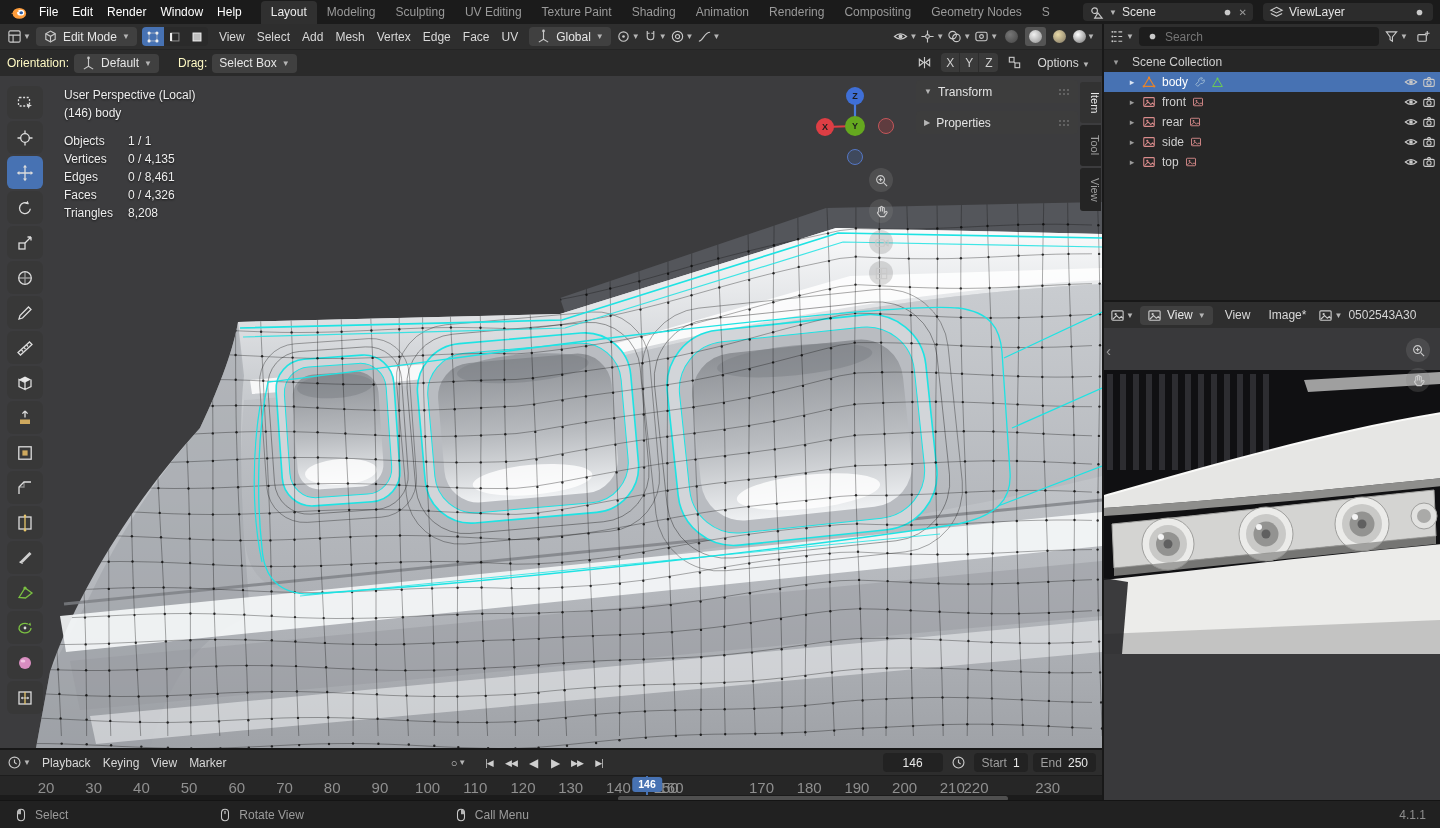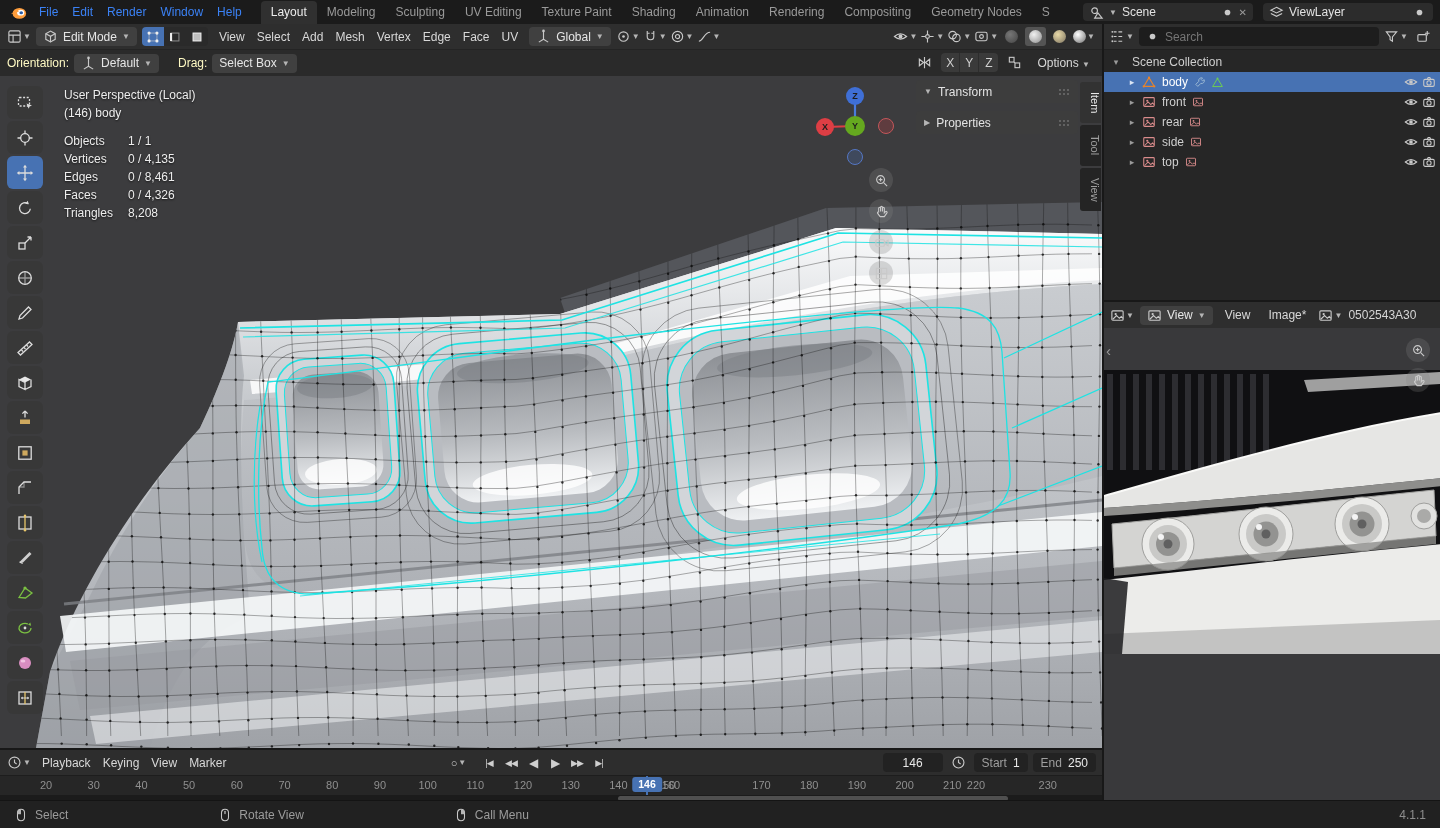--- a/index.html
+++ b/index.html
@@ -3,21 +3,21 @@
 <meta charset="utf-8">
 <style>
 *{margin:0;padding:0;box-sizing:border-box}
 html,body{background:#141414}
 #app{position:relative;width:1440px;height:828px;overflow:hidden;background:#1f1f1f;
   font-family:"Liberation Sans","DejaVu Sans",sans-serif;font-size:12px;color:#d2d2d2}
 svg{display:block}
 
 #topbar{position:absolute;left:0;top:0;width:1440px;height:24px;background:#1b1b1b;display:flex;align-items:center;padding:0 7px;z-index:40}
 #blender-logo{width:18px;height:15px;margin:0 5px 0 2px}
-.menu-item{padding:3px 7px;border-radius:3px;font-size:12px;color:#3b82f6;white-space:nowrap}
+.menu-item{padding:3px 7px;border-radius:3px;font-size:12px;color:#ffffff;white-space:nowrap}
 #tb-tabs{display:flex;align-items:flex-end;height:24px;margin-left:12px}
 .tab{padding:4px 10px 5px;font-size:12px;color:#9a9a9a;border-radius:4px 4px 0 0;white-space:nowrap}
 .tab.active{background:#303030;color:#ececec}
 #tb-right{margin-left:auto;display:flex;align-items:center;gap:10px}
 .pill{display:flex;align-items:center;gap:5px;background:#2c2c2c;border-radius:4px;height:18px;padding:0 6px;min-width:170px}
 .pill .val{color:#e2e2e2}
 .pill .tail{margin-left:auto;display:flex;gap:4px;align-items:center}
 .car{font-size:8px;color:#b5b5b5}
 .xglyph{color:#9a9a9a;font-size:10px}
 
@@ -61,21 +61,21 @@
 #tl-header{display:flex;align-items:center;gap:5px;height:25px;background:#2d2d2d;padding:0 7px;position:relative}
 .tl-center{position:absolute;left:448px;display:flex;align-items:center;gap:2px}
 .pb-btn{min-width:20px;height:19px;display:flex;align-items:center;justify-content:center;color:#cfcfcf;font-size:9px;letter-spacing:-1px;border-radius:3px}
 .pb-big{font-size:12px}
 .tl-fields{position:absolute;right:6px;display:flex;align-items:center;gap:5px}
 .fld{display:flex;align-items:center;gap:6px;background:#222;border-radius:4px;height:19px;padding:0 8px}
 .fld .fl{color:#9f9f9f}
 .fld .fv{color:#e8e8e8}
 #frame-field{width:60px;justify-content:center}
 #tl-ruler{position:relative;height:20px;background:#262626;border-top:1px solid #1d1d1d;overflow:hidden}
-.tick{position:absolute;top:3px;transform:translateX(-50%);font-size:11px;color:#8f8f8f}
+.tick{position:absolute;top:3px;transform:translateX(-50%);font-size:15px;color:#8f8f8f}
 #playline{position:absolute;top:0;width:2px;height:20px;background:#4772b3;z-index:1}
 #playhead{position:absolute;top:1px;transform:translateX(-50%);background:#4772b3;color:#fff;font-size:10.5px;font-weight:bold;border-radius:3px;padding:1px 6px 2px;z-index:2}
 #tl-scroll{position:relative;height:7px;background:#1b1b1b}
 #tl-thumb{position:absolute;left:618px;top:1px;width:390px;height:5px;background:#4f4f4f;border-radius:2.5px}
 
 #statusbar{position:absolute;left:0;top:800px;width:1440px;height:28px;background:#212121;border-top:1px solid #141414;display:flex;align-items:center;padding:0 14px;color:#9c9c9c;z-index:40}
 .hint{display:flex;align-items:center;gap:7px;margin-right:150px}
 #sb-version{margin-left:auto;color:#8d8d8d}
 
 #outliner{position:absolute;left:1102px;top:24px;width:338px;height:276px;background:#262626;border-left:2px solid #181818;z-index:30}

